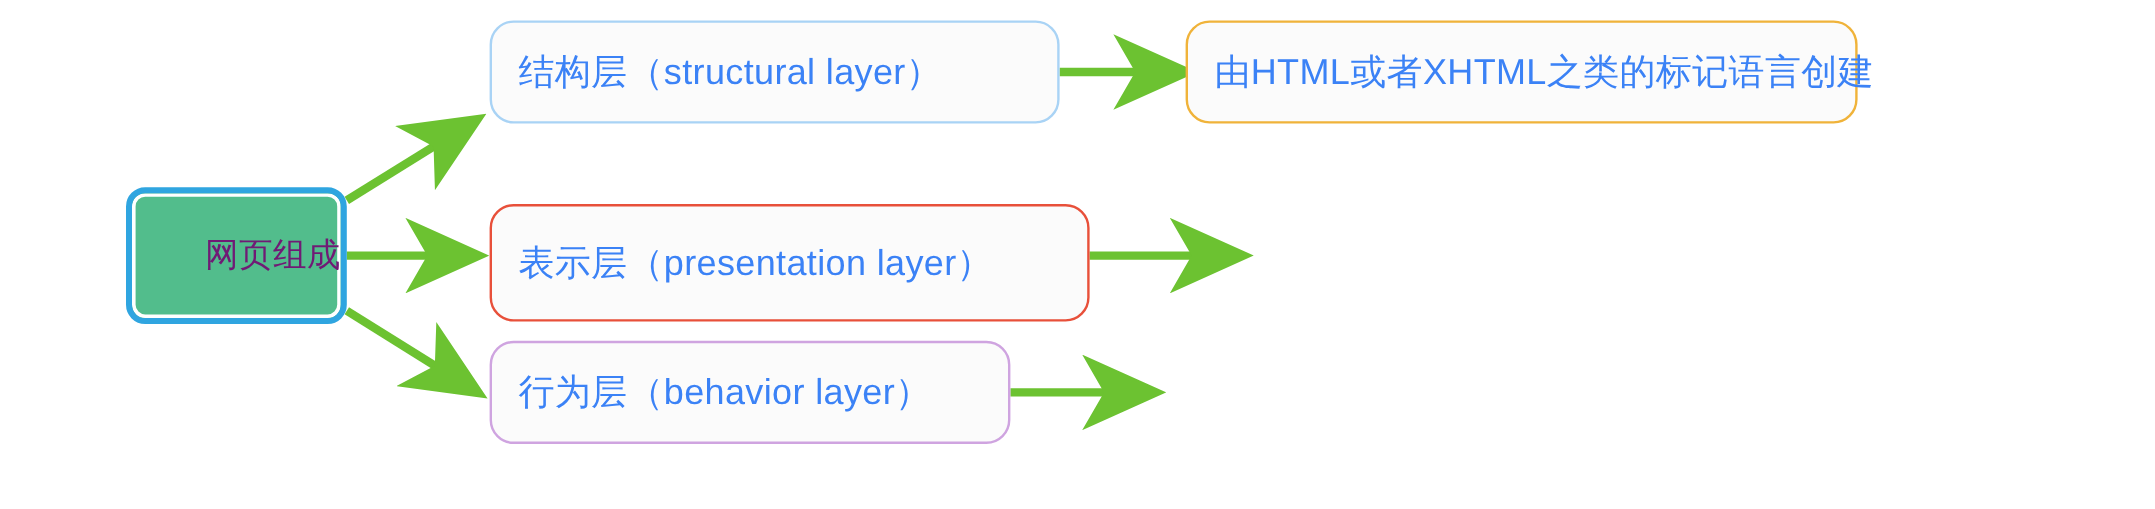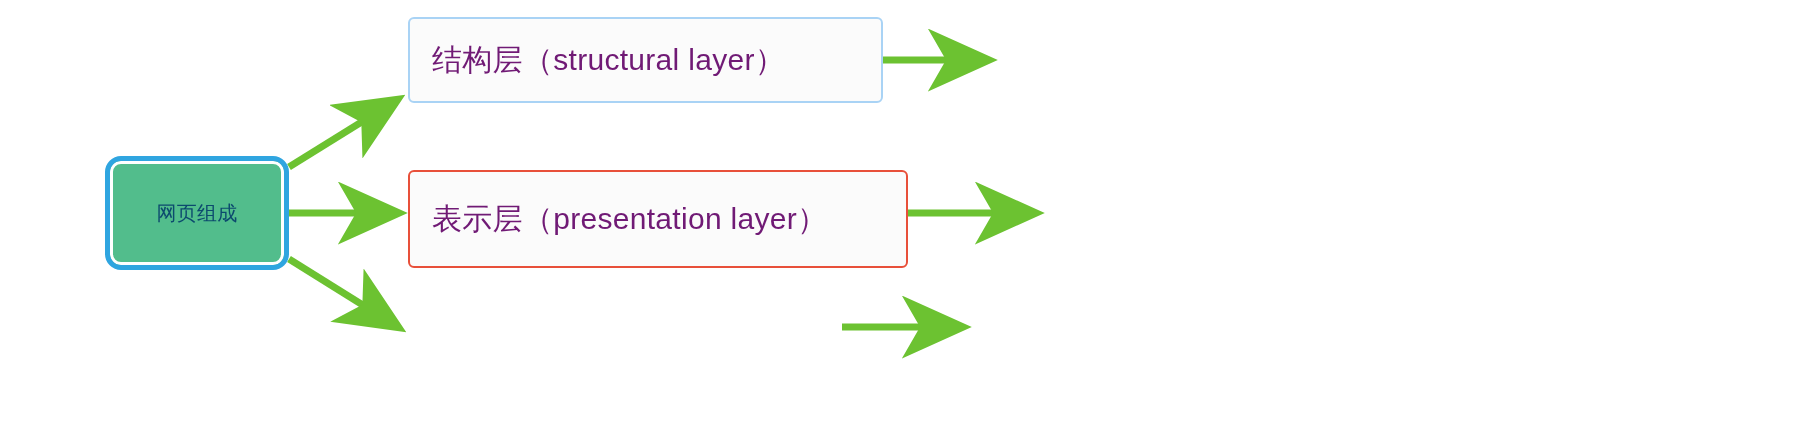--- a/index.html
+++ b/index.html
@@ -10,38 +10,38 @@
     overflow:hidden;
   }
   #canvas{position:relative;width:1796px;height:424px;}
 
   svg.edges{position:absolute;left:0;top:0;width:1796px;height:424px;pointer-events:none;}
 
   .node{
     position:absolute;
     box-sizing:border-box;
     display:flex;align-items:center;
-    border-radius:6px;
+    border-radius:20px;
     background:#fbfbfb;
     font-size:30px;
-    color:#701a75;
+    color:#3b82f6;
     letter-spacing:0.3px;
     white-space:nowrap;
   }
   .node .txt{padding-left:22px;padding-right:22px;}
 
   
   .node.root{
-    justify-content:center;
+    justify-content:flex-end;
     background:#52bd8c;
-    color:#0c4a6e;
+    color:#701a75;
     border:5px solid #2fa5e0;
     border-radius:16px;
     box-shadow:inset 0 0 0 3px #ffffff;
-    font-size:20px;
+    font-size:28px;
   }
   .node.root .txt{padding:0;}
 
   .node.structural  { border:2px solid #a9d3f5; }
   .node.presentation{ border:2px solid #e8503a; }
   .node.behavior    { border:2px solid #cfa4e0; }
   .node.html-desc   { border:2px solid #f0b33a; }
   .node.css-desc    { border:2px solid #15569e; }
   .node.js-desc     { border:2px solid #f7d2d6; }
 </style>
@@ -71,21 +71,27 @@
   </svg>
 
   <div class="node root" style="left:105px;top:156px;width:184px;height:114px;">
     <span class="txt">网页组成</span>
   </div>
 
   <div class="node structural" style="left:408px;top:17px;width:475px;height:86px;">
     <span class="txt">结构层（structural layer）</span>
   </div>
 
+  <div class="node html-desc" style="left:988px;top:17px;width:560px;height:86px;">
+    <span class="txt">由HTML或者XHTML之类的标记语言创建</span>
+  </div>
 
   <div class="node presentation" style="left:408px;top:170px;width:500px;height:98px;">
     <span class="txt">表示层（presentation layer）</span>
   </div>
 
 
+  <div class="node behavior" style="left:408px;top:284px;width:434px;height:86px;">
+    <span class="txt">行为层（behavior layer）</span>
+  </div>
 
 
 </div>
 
 </body></html>

